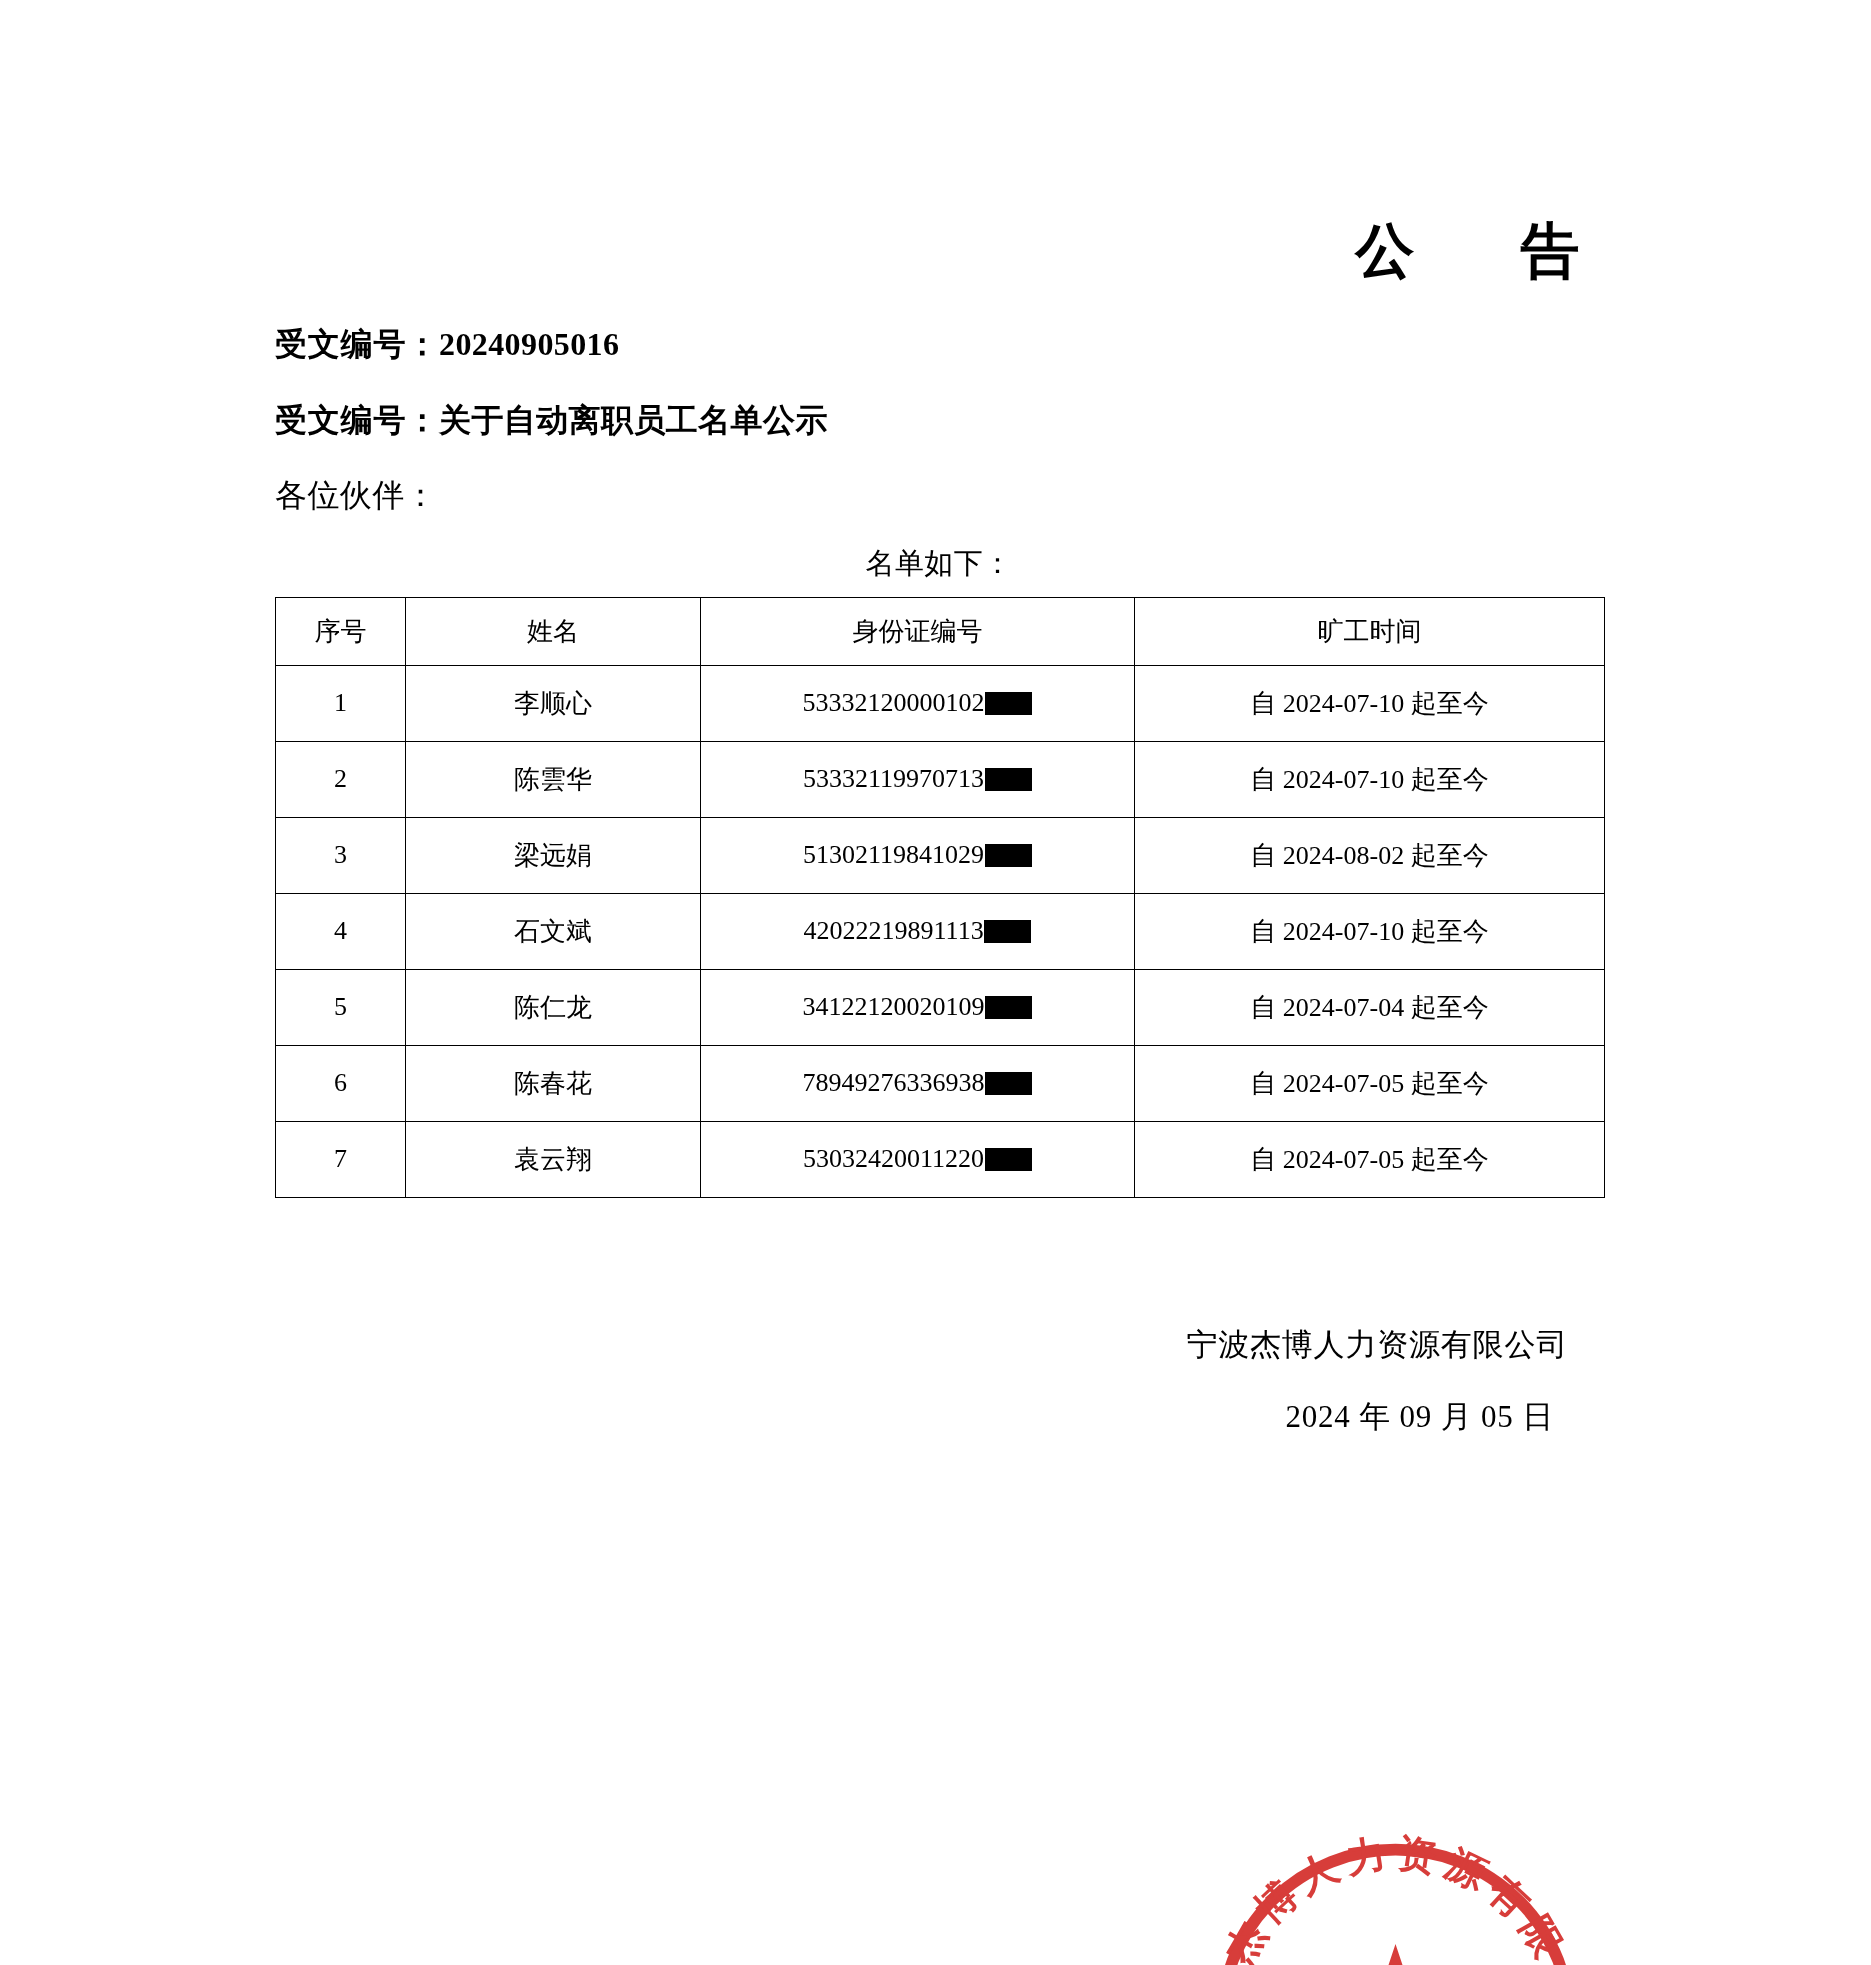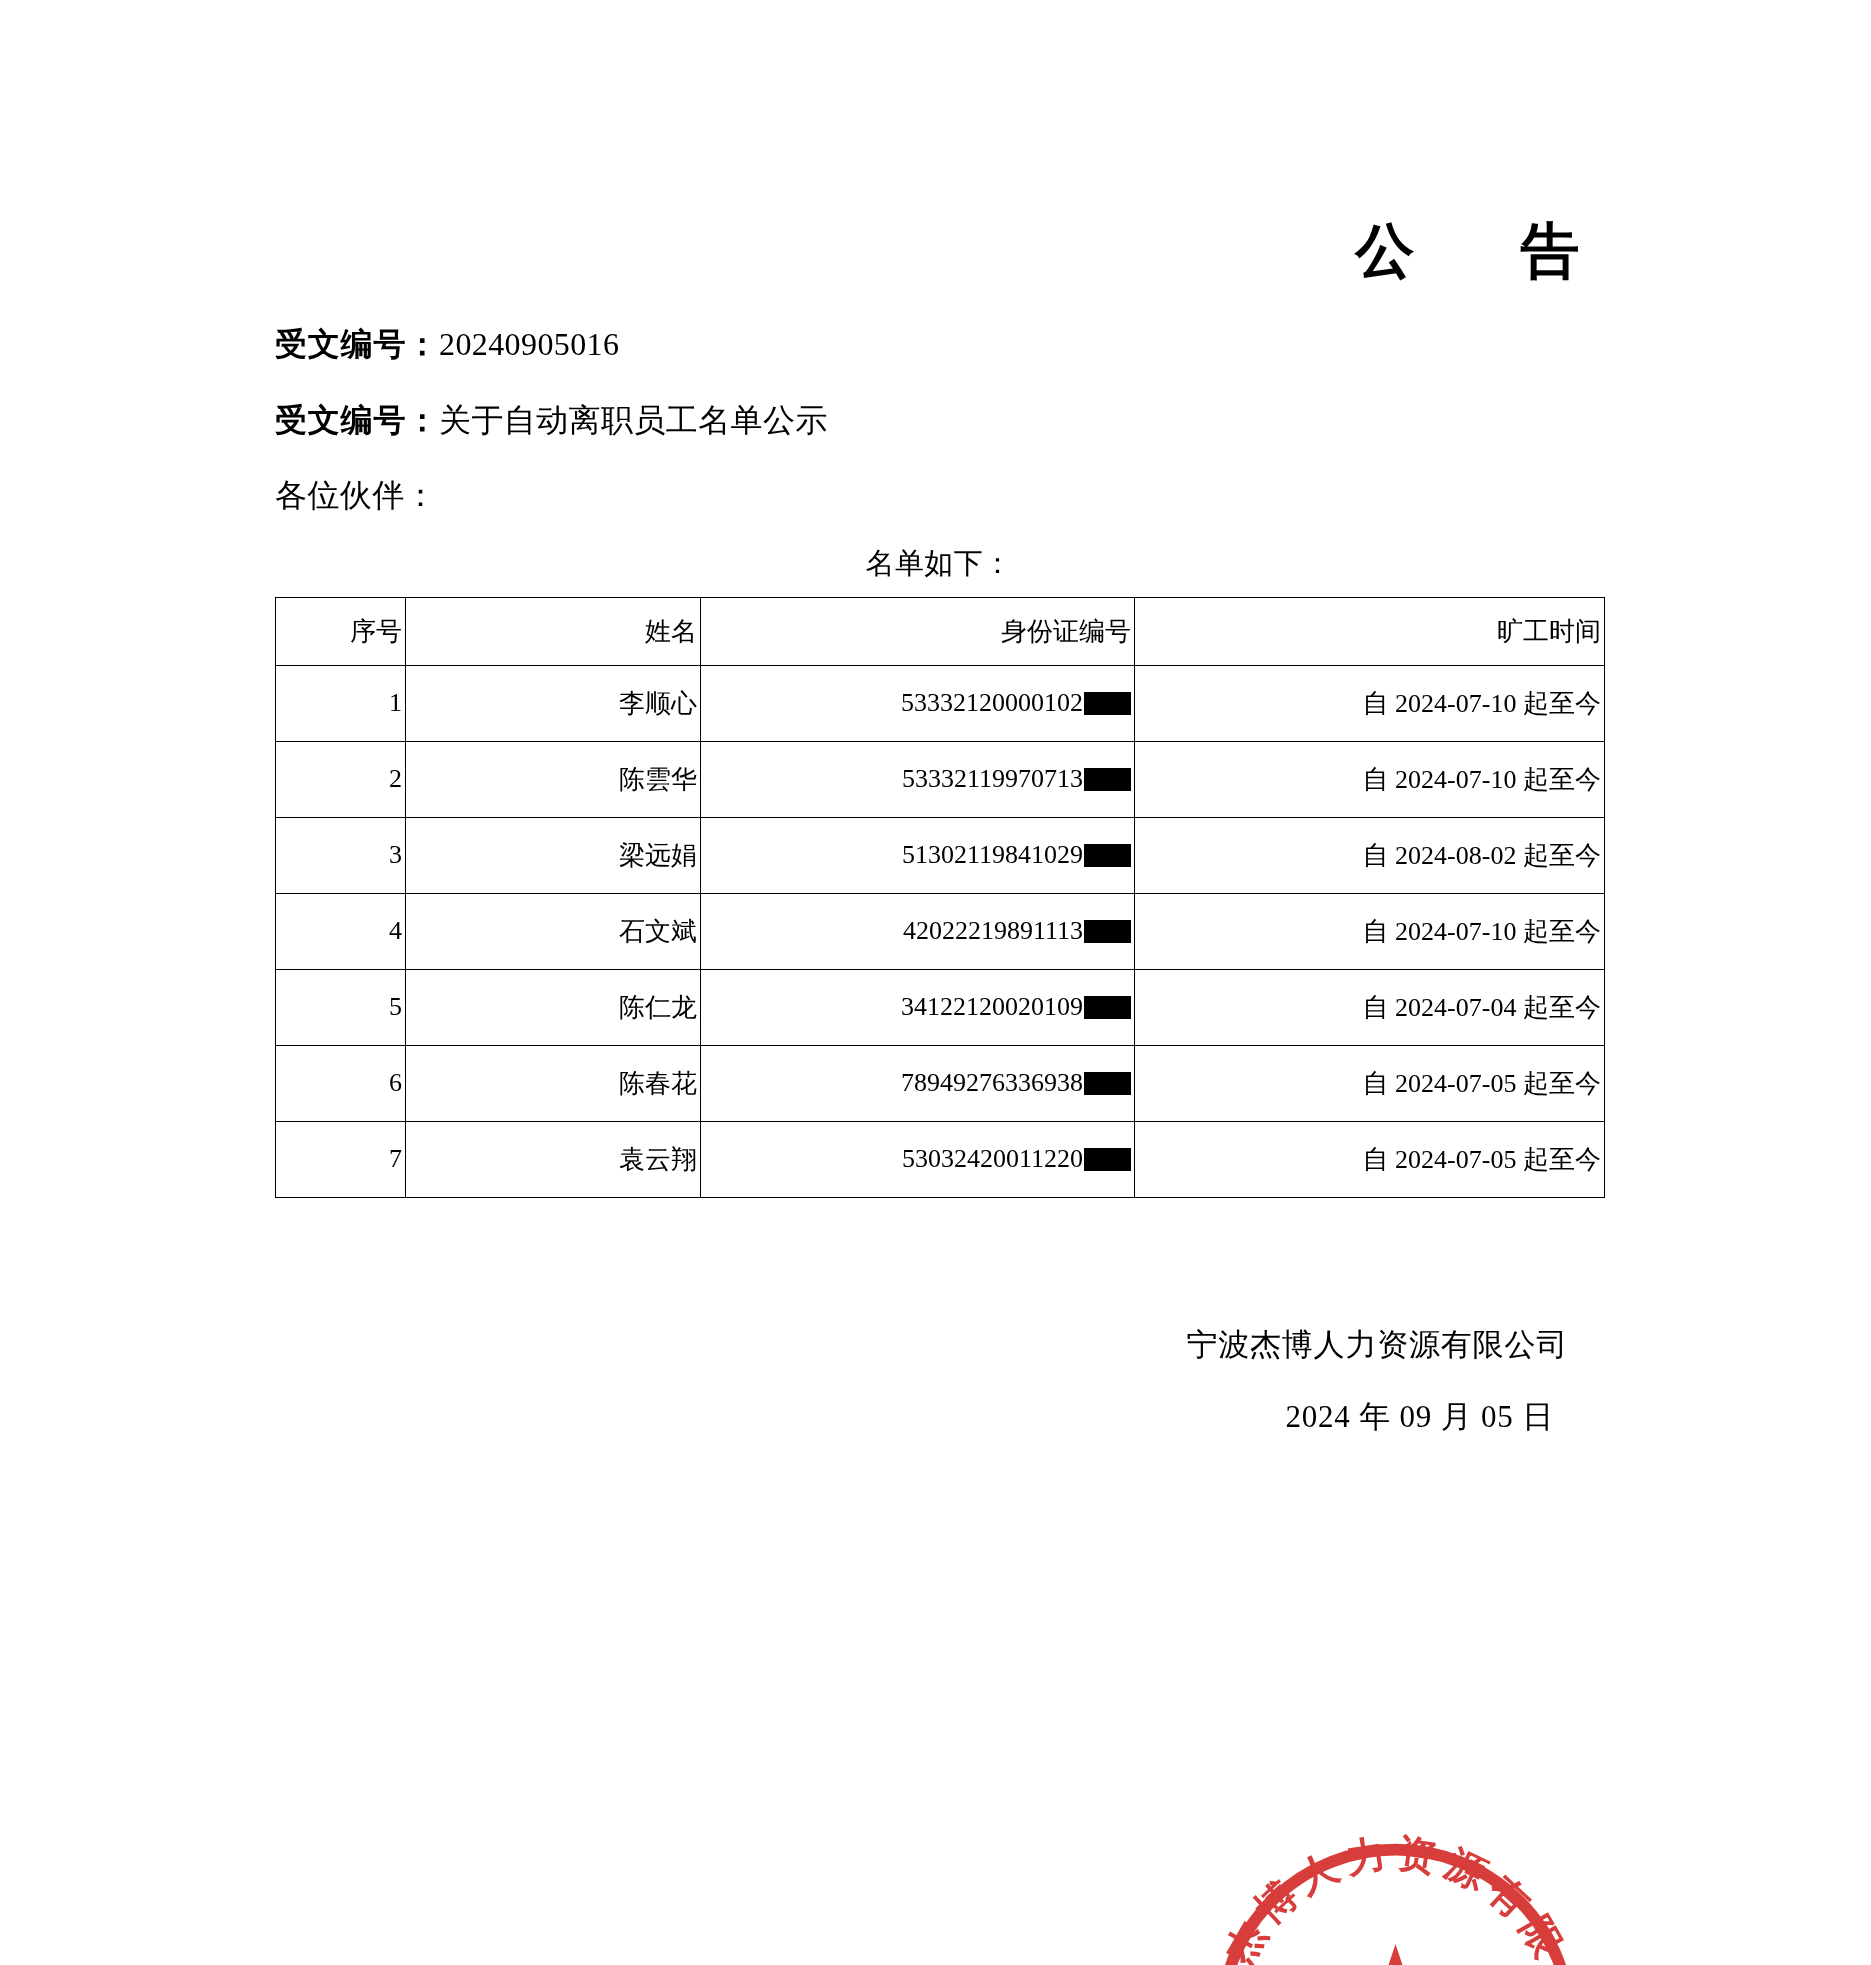--- a/index.html
+++ b/index.html
@@ -39,21 +39,21 @@
     font-size: 32px;
     margin-top: 28px;
     line-height: 1.5;
     white-space: nowrap;
   }
   .field-label {
     font-weight: bold;
     letter-spacing: 0.8px;
   }
   .field-value {
-    font-weight: normal;
+    font-weight: bold;
     letter-spacing: 0.4px;
   }
   .salutation {
     font-size: 32px;
     margin-top: 30px;
     letter-spacing: 0.4px;
   }
   .body-para {
     font-size: 33px;
     line-height: 1.72;
@@ -70,21 +70,21 @@
     text-align: center;
   }
   table.name-table {
     margin-top: 12.6px;
     border-collapse: collapse;
     width: 1328px;
     table-layout: fixed;
   }
   table.name-table td, table.name-table th {
     border: 1.2px solid #000000;
-    text-align: right;
+    text-align: center;
     font-size: 26px;
     font-weight: normal;
     height: 75px;
     padding: 0 3.1px;
     font-family: "Liberation Serif", "DejaVu Serif", serif;
   }
   table.name-table th {
     height: 67px;
   }
   col.c-idx { width: 130px; }

